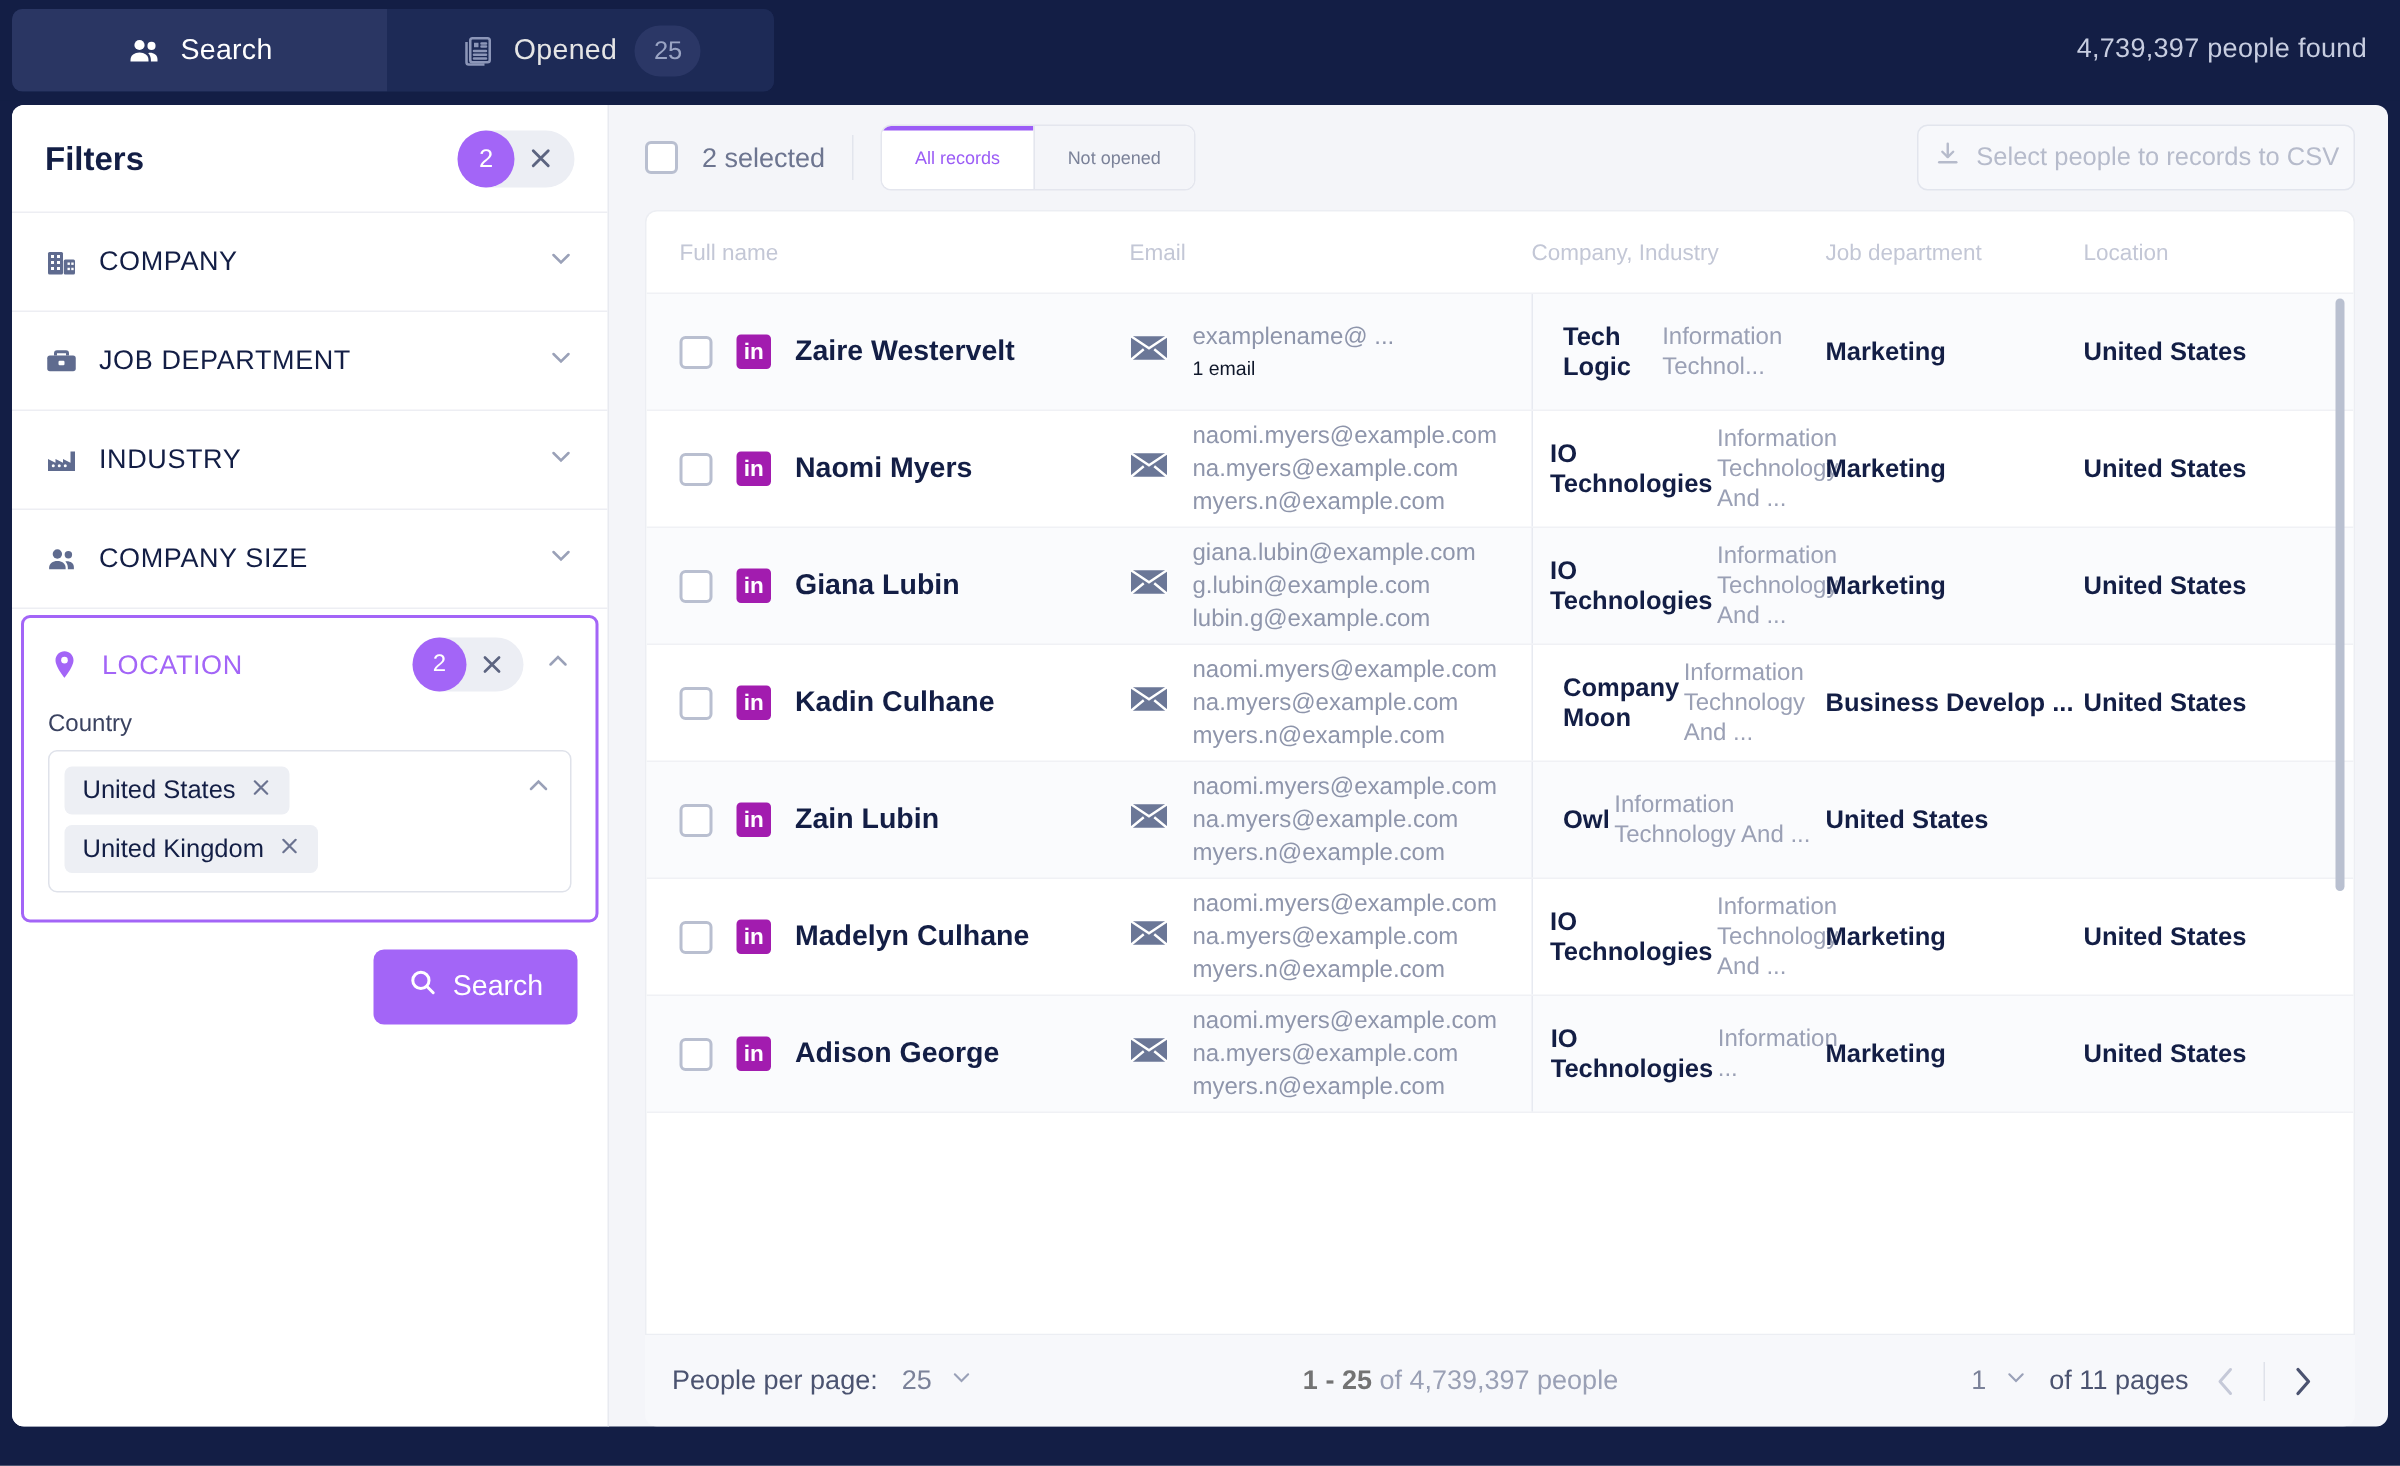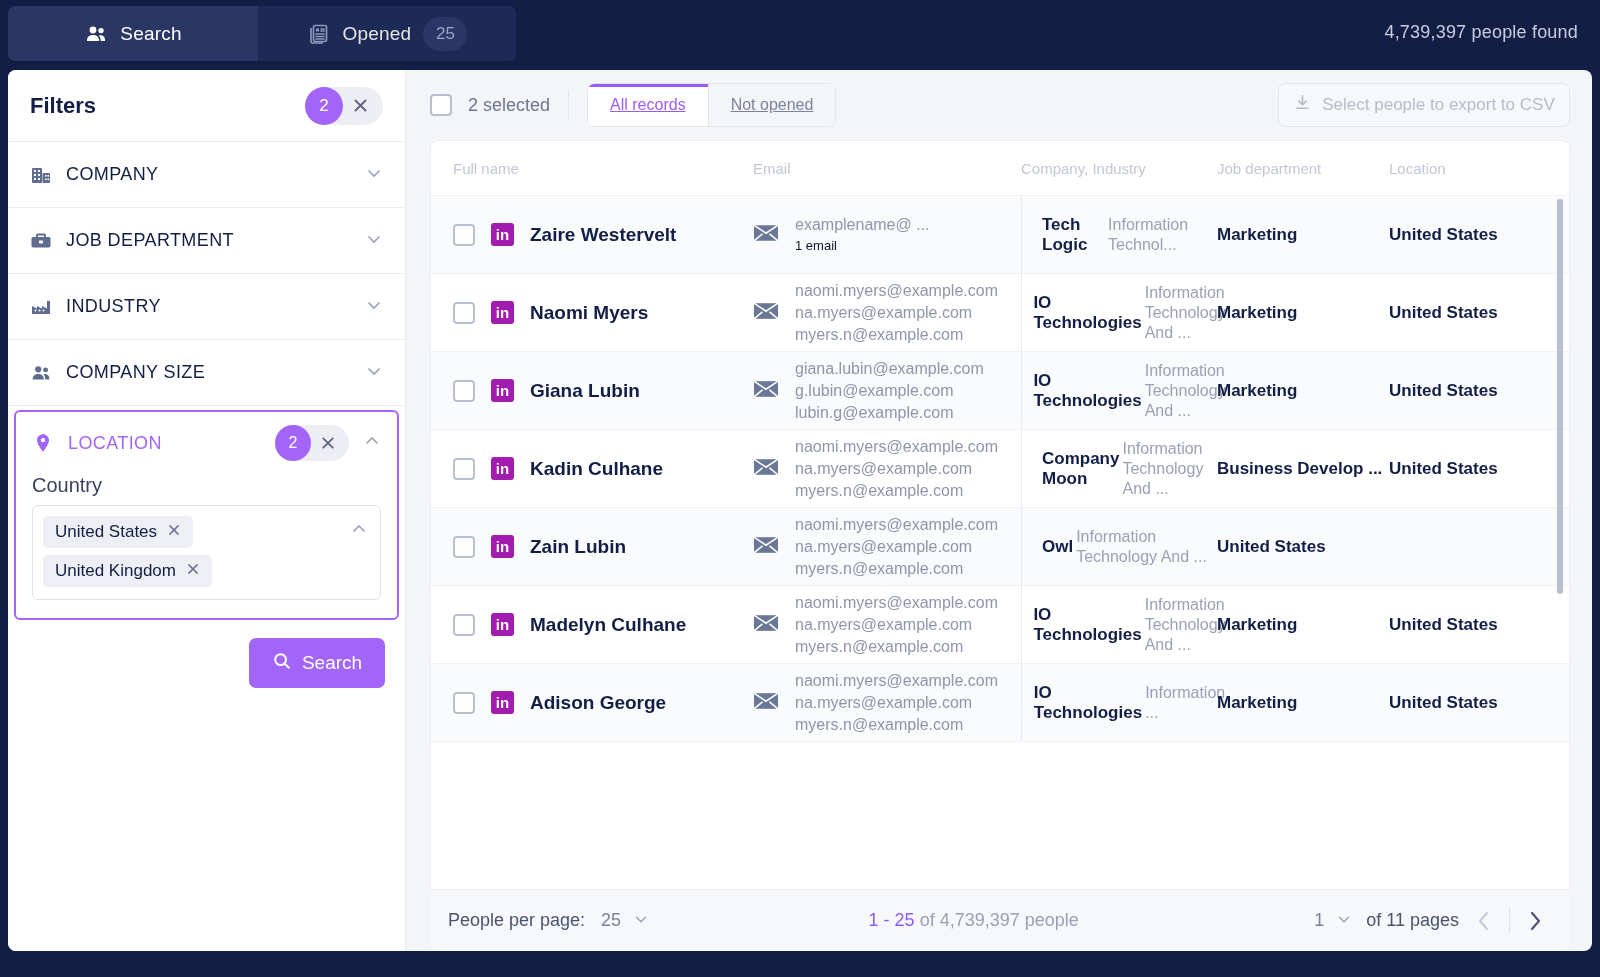--- a/index.html
+++ b/index.html
@@ -99,21 +99,21 @@
   .location-head {
     height: 62px; display: flex; align-items: center; padding: 0 16px;
   }
   .location-head .filter-ico { color: #a365f7; }
   .location-head .filter-name { color: #a365f7; }
   .loc-pill { margin-left: auto; display: flex; align-items: center;
     background: #eceef4; border-radius: 19px; height: 36px; padding-right: 4px; }
   .loc-pill .pill-count { width: 36px; height: 36px; font-size: 16px; }
   .loc-chev { margin-left: 14px; color: #9aa1b8; }
 
-  .country-label { font-size: 20px; color: #3a4260; padding: 0 16px 8px 16px; }
+  .country-label { font-size: 16px; color: #3a4260; padding: 0 16px 8px 16px; }
   .multiselect {
     margin: 0 16px 18px 16px;
     border: 1px solid #dfe2ea; border-radius: 6px;
     min-height: 84px; padding: 10px 10px 12px 10px;
     display: flex; flex-direction: column; gap: 7px;
     position: relative;
   }
   .chip {
     align-self: flex-start;
     background: #edeff4; border-radius: 5px;
@@ -141,22 +141,22 @@
     border-radius: 4px; background: #fff; cursor: pointer; flex: none;
   }
   .sel-text { font-size: 18px; color: #6d7590; margin-left: 16px; }
   .divider-v { width: 1px; height: 30px; background: #e2e5ed; margin: 0 18px; }
   .segset {
     display: flex; border: 1px solid #e4e6ee; border-radius: 7px; overflow: hidden;
     background: #fff; height: 44px;
   }
   .seg {
     display: flex; align-items: center; justify-content: center;
-    padding: 0 22px; font-size: 16px; cursor: pointer; position: relative;
-    background: #fff; color: #7b8299; text-decoration: underline;
+    padding: 0 22px; font-size: 12px; cursor: pointer; position: relative;
+    background: #fff; color: #7b8299;
   }
   .seg.active { color: #9b5cf6; }
   .seg.active::before {
     content: ""; position: absolute; left: 0; right: 0; top: 0; height: 3px;
     background: #9b5cf6;
   }
   .seg.inactive { background: #f4f5f9; border-left: 1px solid #e4e6ee; }
   .export-btn {
     margin-left: auto; height: 44px; width: 292px;
     border: 1px solid #e2e5ed; border-radius: 7px; background: #f7f8fb;
@@ -220,21 +220,21 @@
     display: flex; align-items: center; padding: 0 24px 0 18px;
     border-radius: 0 0 8px 8px;
   }
   .pg-label { font-size: 18px; color: #4b5370; }
   .pg-select {
     display: flex; align-items: center; gap: 12px; margin-left: 16px;
     cursor: pointer;
   }
   .pg-val { font-size: 18px; color: #7b8299; }
   .pg-center { margin: 0 auto; font-size: 18px; color: #9aa0b5; }
-  .pg-center b { color: #8b5cf6; font-weight: normal; text-align: right; }
+  .pg-center b { color: #737373; font-weight: bold; text-align: right; }
   .pg-right { display: flex; align-items: center; gap: 14px; }
   .pg-of { font-size: 18px; color: #4b5370; }
   .arrow { cursor: pointer; display: flex; align-items: center; }
   .arr-div { width: 1px; height: 26px; background: #dfe2ea; }
 </style>
 </head>
 <body>
 
 <div class="topbar">
   <div class="tabset">
@@ -442,21 +442,21 @@
         </div>
       </div>
       <div class="export-btn">
         <span>
           <svg width="19" height="19" viewBox="0 0 20 20" fill="none" stroke="#b6bbcb" stroke-width="1.7" stroke-linecap="round" stroke-linejoin="round">
             <path d="M10 3v9"></path>
               <path d="M6.2 8.6L10 12.3l3.8-3.7"></path>
               <path d="M4 16h12"></path>
           </svg>
         </span>
-        <span>Select people to export to CSV</span>
+        <span>Select people to records to CSV</span>
       </div>
     </div>
 
     <div class="table-card">
       <div class="thead">
         <div class="th col-name">Full name</div>
         <div class="th col-email">Email</div>
         <div class="th col-comp">Company, Industry</div>
         <div class="th col-dept">Job department</div>
         <div class="th col-loc">Location</div>

